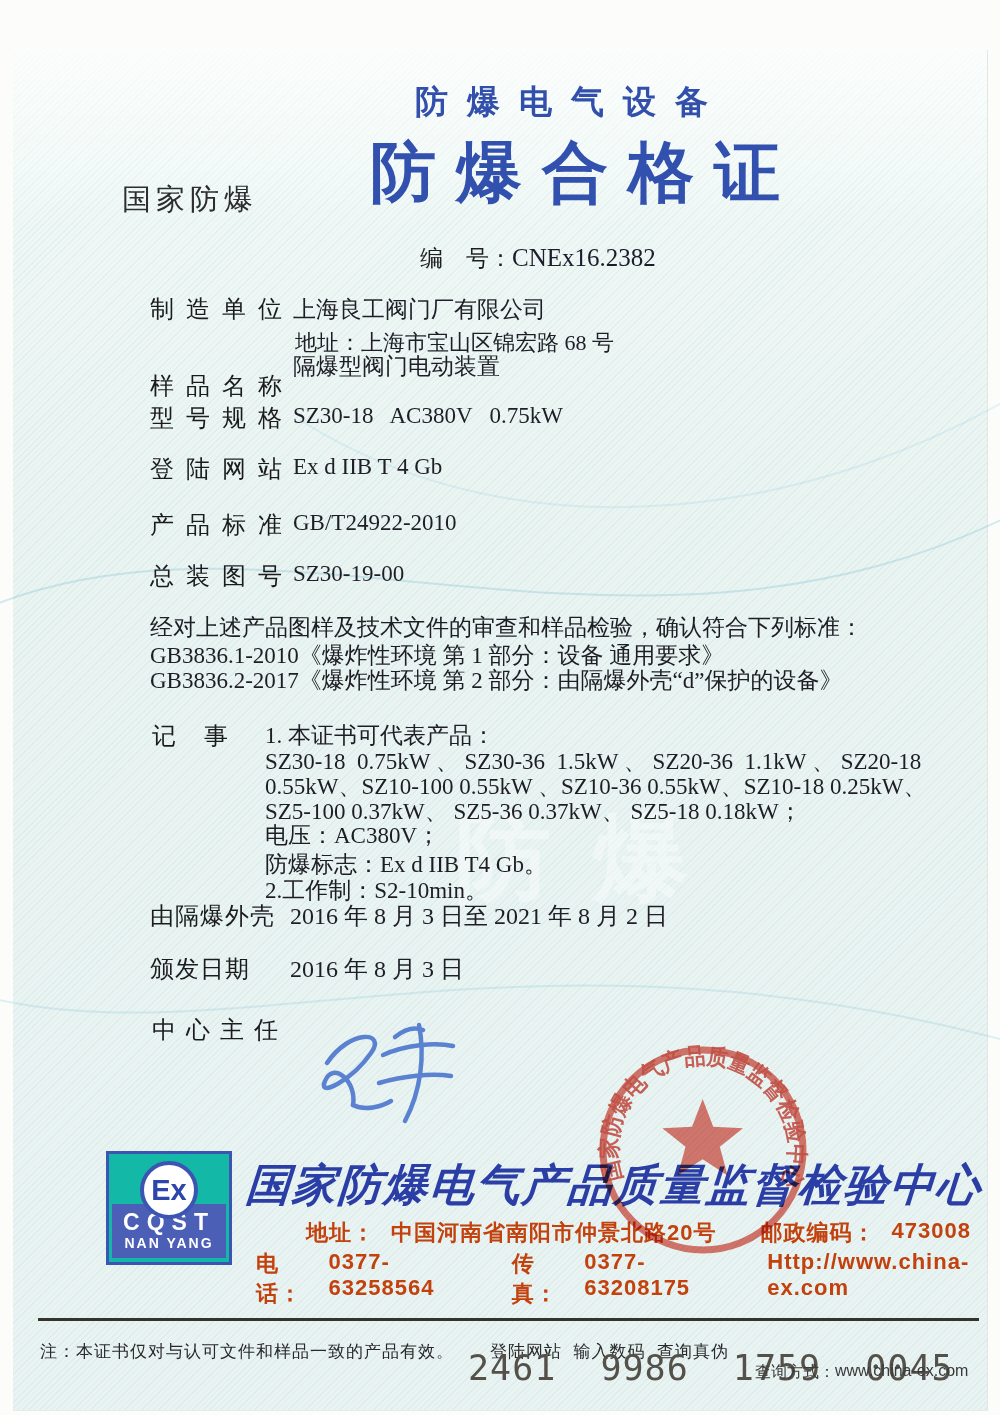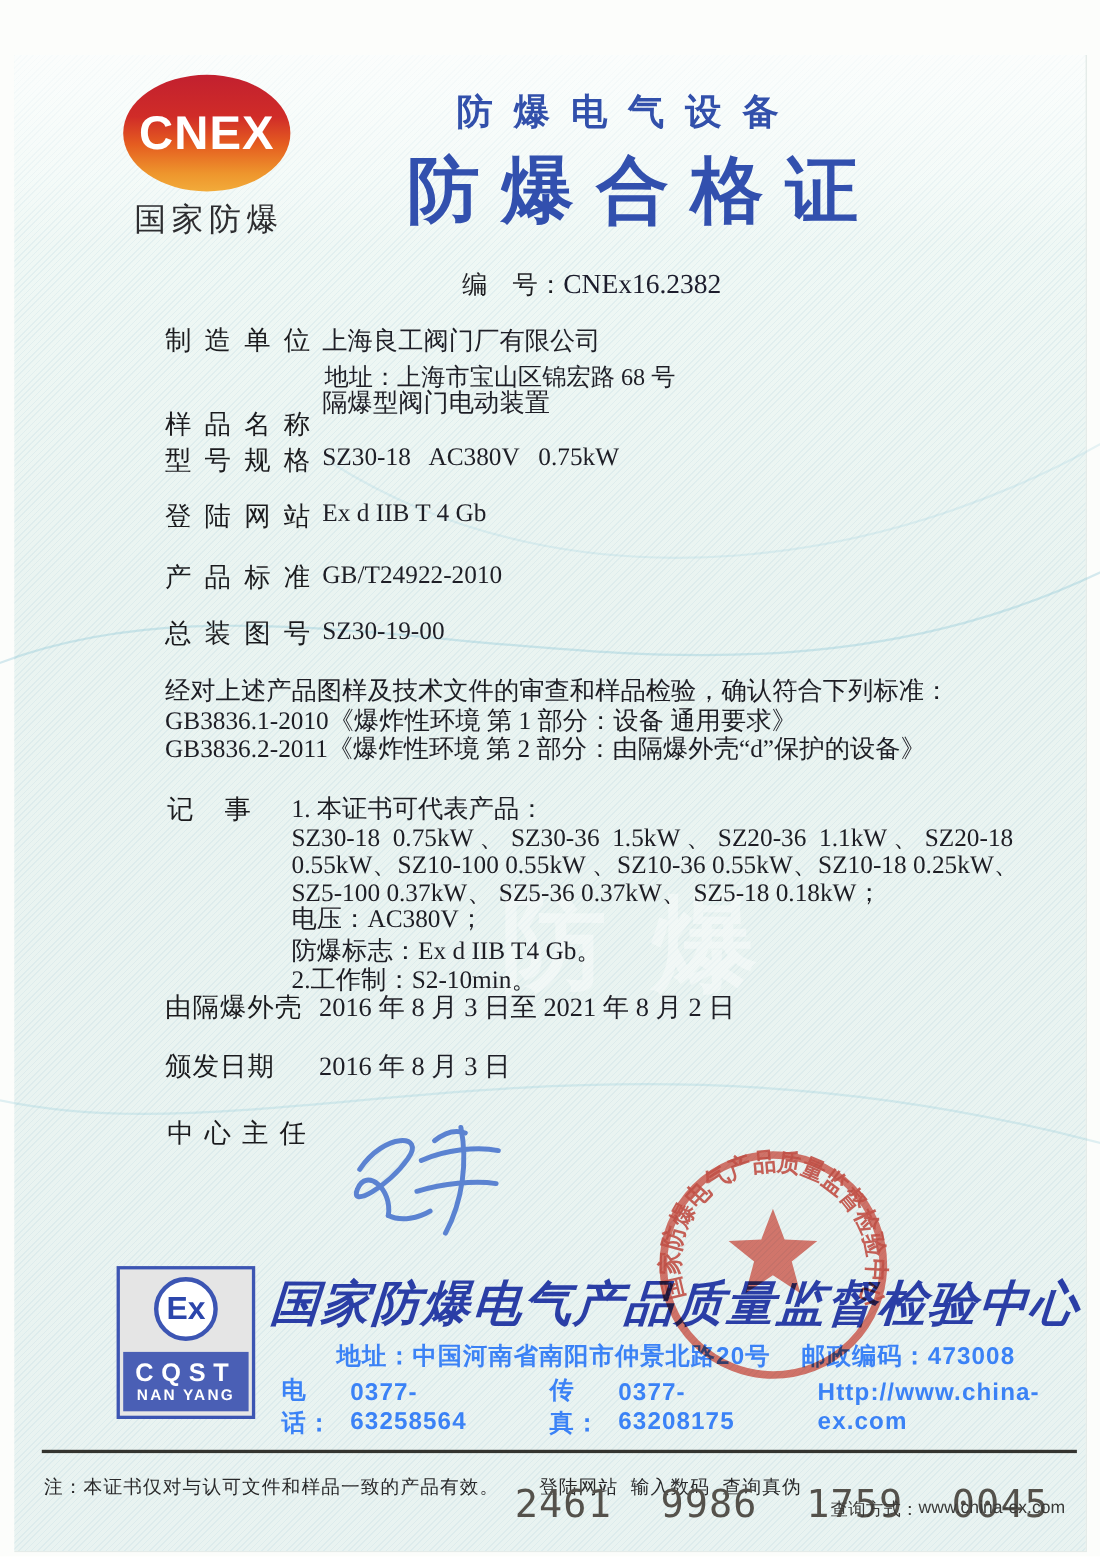--- a/index.html
+++ b/index.html
@@ -29,23 +29,23 @@
 
   
   .f-label{font-size:24px;color:#1b1b1e;letter-spacing:12px;font-weight:500;z-index:2;}
   .f-value{font-family:"Liberation Serif","DejaVu Serif",serif;font-size:23px;color:#1e1e26;white-space:pre;z-index:2;}
   .body-serif{font-family:"Liberation Serif","DejaVu Serif",serif;font-size:23px;color:#1d1d24;white-space:pre;z-index:2;}
 
   
   .org-name{left:246px;top:1156px;font-size:44px;font-weight:bold;font-style:italic;
     color:#2a3ea6;letter-spacing:2px;font-family:"Liberation Serif","DejaVu Serif",serif;
     transform:skewX(-4deg);z-index:2;}
-  .blue-line{display:flex;align-items:center;font-weight:bold;color:#3b82f6;letter-spacing:1px;font-size:22px;z-index:2;}
+  .blue-line{display:flex;align-items:flex-start;font-weight:bold;color:#c2410c;letter-spacing:1px;font-size:22px;z-index:2;gap:16px;}
   .gap28{margin-left:28px;} .gap30{margin-left:30px;}
-  .exlogo{left:106px;top:1151px;width:126px;height:139px;border:3px solid #3c55b3;background:#e5e5e5;box-sizing:border-box;z-index:2;}
+  .exlogo{left:106px;top:1151px;width:126px;height:114px;border:3px solid #3c55b3;background:#14b8a6;box-sizing:border-box;z-index:2;}
   .exlogo .excircle{position:absolute;left:50%;transform:translateX(-50%);top:7px;width:50px;height:50px;
     border-radius:50%;border:4px solid #3c55b3;background:#fff;z-index:2;
     display:flex;align-items:center;justify-content:center;color:#2c46ab;font-size:29px;font-weight:bold;}
   .exlogo .blueblock{position:absolute;left:3px;right:3px;bottom:4px;height:54px;background:#4a5fb5;
     display:flex;flex-direction:column;align-items:center;justify-content:center;}
   .exlogo .cqst{color:#fff;font-size:23px;letter-spacing:7px;font-weight:600;line-height:1.1;}
   .exlogo .nanyang{color:#fff;font-size:14px;letter-spacing:2px;font-weight:700;line-height:1.2;}
 
   .divider{left:38px;top:1318px;width:941px;height:3px;background:#34342f;z-index:2;}
   .note-row{left:40px;top:1340px;display:flex;font-size:17px;color:#29292a;letter-spacing:1px;z-index:2;}
@@ -66,23 +66,20 @@
   <div class="paper"></div>
 
   <svg class="abs guilloche" width="1000" height="1415" viewBox="0 0 1000 1415">
     <path d="M -40 620 C 260 470, 640 720, 1040 500" fill="none" stroke="rgba(120,190,210,0.30)" stroke-width="2"></path>
     <path d="M -40 990 C 220 1070, 520 900, 1040 1050" fill="none" stroke="rgba(120,190,210,0.22)" stroke-width="2"></path>
     <path d="M 300 420 C 520 560, 820 520, 1040 380" fill="none" stroke="rgba(130,195,215,0.18)" stroke-width="2"></path>
   </svg>
 
   <div class="abs watermark">防爆</div>
 
-  <div class="abs cnex-ellipse">
-    <span>CNEX</span>
-  </div>
   <div class="abs cnex-caption">国家防爆</div>
   <div class="abs subtitle">防爆电气设备</div>
   <div class="abs title">防爆合格证</div>
   <div class="abs no-row">
     <span class="no-label">编　号：</span>
     <span class="no-value">CNEx16.2382</span>
   </div>
 
   <div class="abs f-label" style="left:150px;top:293px">制造单位</div>
   <div class="abs f-value" style="left:293px;top:294px">上海良工阀门厂有限公司</div>
@@ -98,21 +95,21 @@
   <div class="abs f-value" style="left:293px;top:454px">Ex d IIB T 4 Gb</div>
 
   <div class="abs f-label" style="left:150px;top:509px">产品标准</div>
   <div class="abs f-value" style="left:293px;top:510px">GB/T24922-2010</div>
 
   <div class="abs f-label" style="left:150px;top:560px">总装图号</div>
   <div class="abs f-value" style="left:293px;top:561px">SZ30-19-00</div>
 
   <div class="abs body-serif" style="left:150px;top:612px">经对上述产品图样及技术文件的审查和样品检验，确认符合下列标准：</div>
   <div class="abs body-serif" style="left:150px;top:640px">GB3836.1-2010《爆炸性环境 第 1 部分：设备 通用要求》</div>
-  <div class="abs body-serif" style="left:150px;top:665px">GB3836.2-2011《爆炸性环境 第 2 部分：由隔爆外壳“d”保护的设备》</div>
+  <div class="abs body-serif" style="left:150px;top:665px">GB3836.2-2017《爆炸性环境 第 2 部分：由隔爆外壳“d”保护的设备》</div>
 
   <div class="abs f-label" style="left:152px;top:720px;letter-spacing:2px">记　事</div>
   <div class="abs body-serif" style="left:265px;top:720px">1. 本证书可代表产品：</div>
   <div class="abs body-serif" style="left:265px;top:746px">SZ30-18  0.75kW 、 SZ30-36  1.5kW 、 SZ20-36  1.1kW 、 SZ20-18</div>
   <div class="abs body-serif" style="left:265px;top:771px">0.55kW、SZ10-100 0.55kW 、SZ10-36 0.55kW、SZ10-18 0.25kW、</div>
   <div class="abs body-serif" style="left:265px;top:796px">SZ5-100 0.37kW、 SZ5-36 0.37kW、 SZ5-18 0.18kW；</div>
   <div class="abs body-serif" style="left:265px;top:820px">电压：AC380V；</div>
   <div class="abs body-serif" style="left:265px;top:849px">防爆标志：Ex d IIB T4 Gb。</div>
   <div class="abs body-serif" style="left:265px;top:875px">2.工作制：S2-10min。</div>
 

